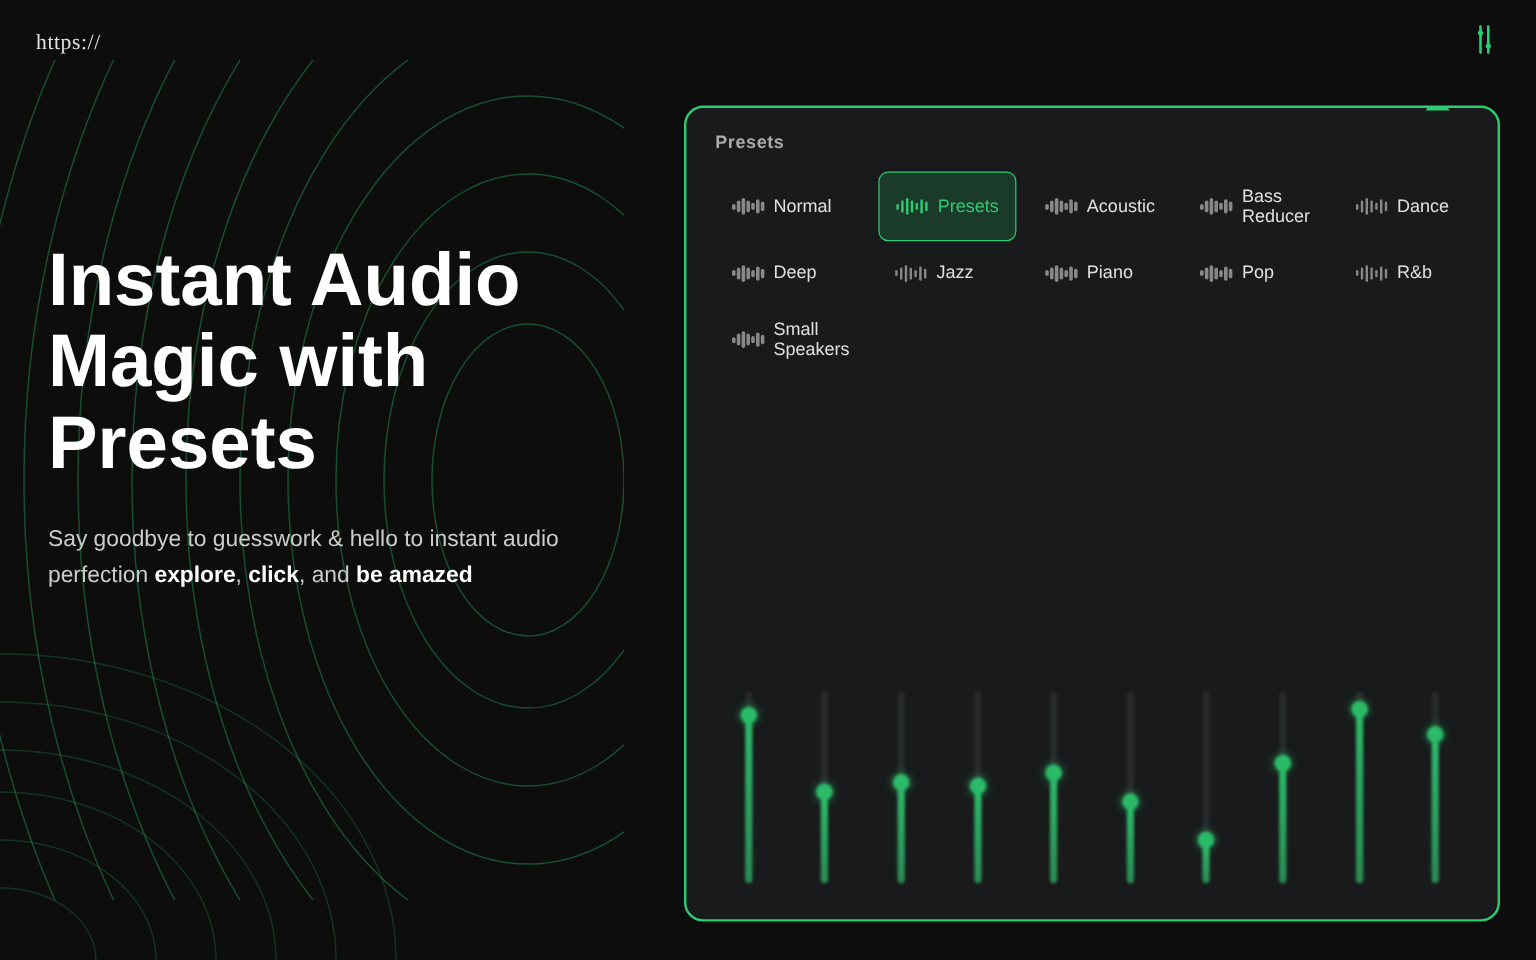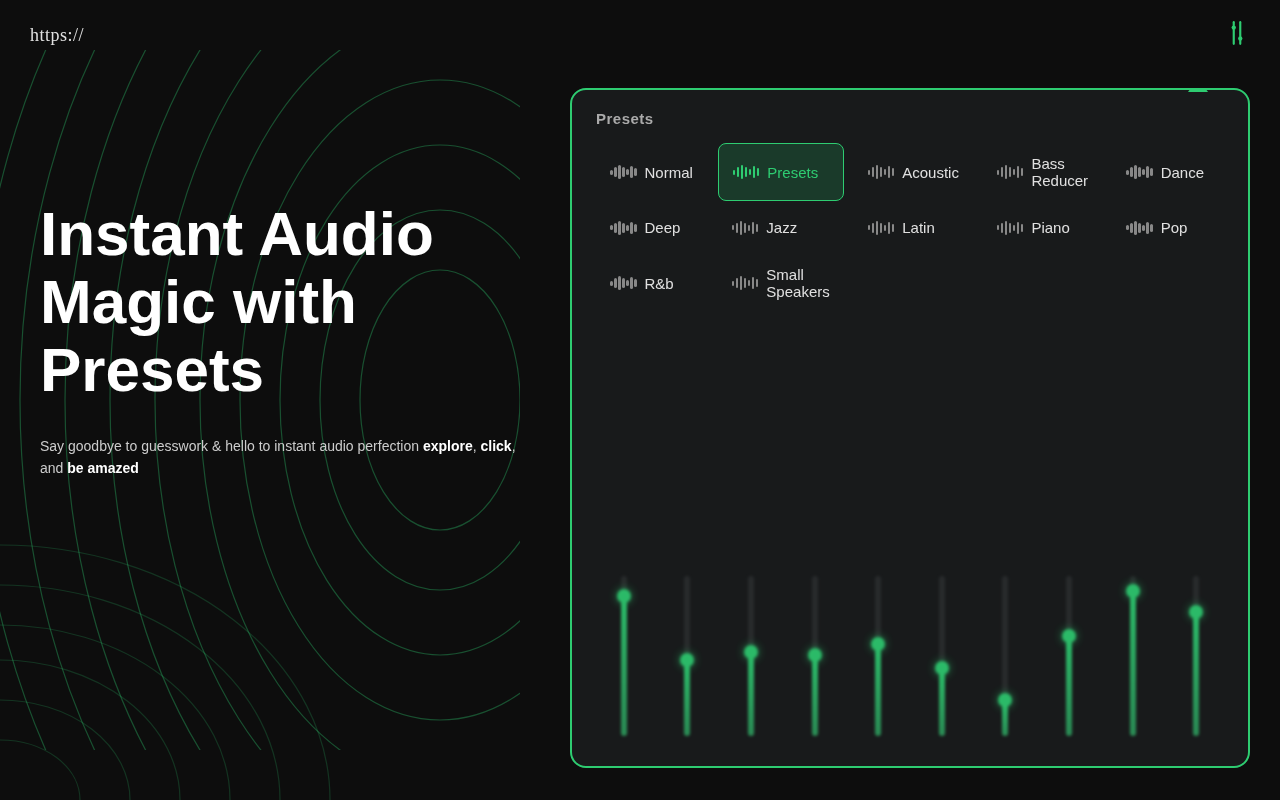--- a/index.html
+++ b/index.html
@@ -63,21 +63,21 @@
 
     .headline {
       font-size: 62px;
       font-weight: 800;
       line-height: 1.1;
       color: #ffffff;
       margin-bottom: 30px;
     }
 
     .subtitle {
-      font-size: 14px;
+      font-size: 19px;
       line-height: 1.6;
       color: #cccccc;
       font-weight: 400;
     }
 
     .subtitle strong {
       color: #ffffff;
       font-weight: 700;
     }
 
@@ -375,32 +375,20 @@
       <div class="preset-item">
         <span class="waveform-icon">
           <span style="height:5px;background:#888;display:block;width:2.5px;border-radius:2px;"></span>
           <span style="height:10px;background:#888;display:block;width:2.5px;border-radius:2px;"></span>
           <span style="height:14px;background:#888;display:block;width:2.5px;border-radius:2px;"></span>
           <span style="height:10px;background:#888;display:block;width:2.5px;border-radius:2px;"></span>
           <span style="height:6px;background:#888;display:block;width:2.5px;border-radius:2px;"></span>
           <span style="height:12px;background:#888;display:block;width:2.5px;border-radius:2px;"></span>
           <span style="height:8px;background:#888;display:block;width:2.5px;border-radius:2px;"></span>
         </span>
-        <span>Latin</span>
-      </div>
-      <div class="preset-item">
-        <span class="waveform-icon">
-          <span style="height:5px;background:#888;display:block;width:2.5px;border-radius:2px;"></span>
-          <span style="height:10px;background:#888;display:block;width:2.5px;border-radius:2px;"></span>
-          <span style="height:14px;background:#888;display:block;width:2.5px;border-radius:2px;"></span>
-          <span style="height:10px;background:#888;display:block;width:2.5px;border-radius:2px;"></span>
-          <span style="height:6px;background:#888;display:block;width:2.5px;border-radius:2px;"></span>
-          <span style="height:12px;background:#888;display:block;width:2.5px;border-radius:2px;"></span>
-          <span style="height:8px;background:#888;display:block;width:2.5px;border-radius:2px;"></span>
-        </span>
         <span>Piano</span>
       </div>
       <div class="preset-item">
         <span class="waveform-icon">
           <span style="height:5px;background:#888;display:block;width:2.5px;border-radius:2px;"></span>
           <span style="height:10px;background:#888;display:block;width:2.5px;border-radius:2px;"></span>
           <span style="height:14px;background:#888;display:block;width:2.5px;border-radius:2px;"></span>
           <span style="height:10px;background:#888;display:block;width:2.5px;border-radius:2px;"></span>
           <span style="height:6px;background:#888;display:block;width:2.5px;border-radius:2px;"></span>
           <span style="height:12px;background:#888;display:block;width:2.5px;border-radius:2px;"></span>

